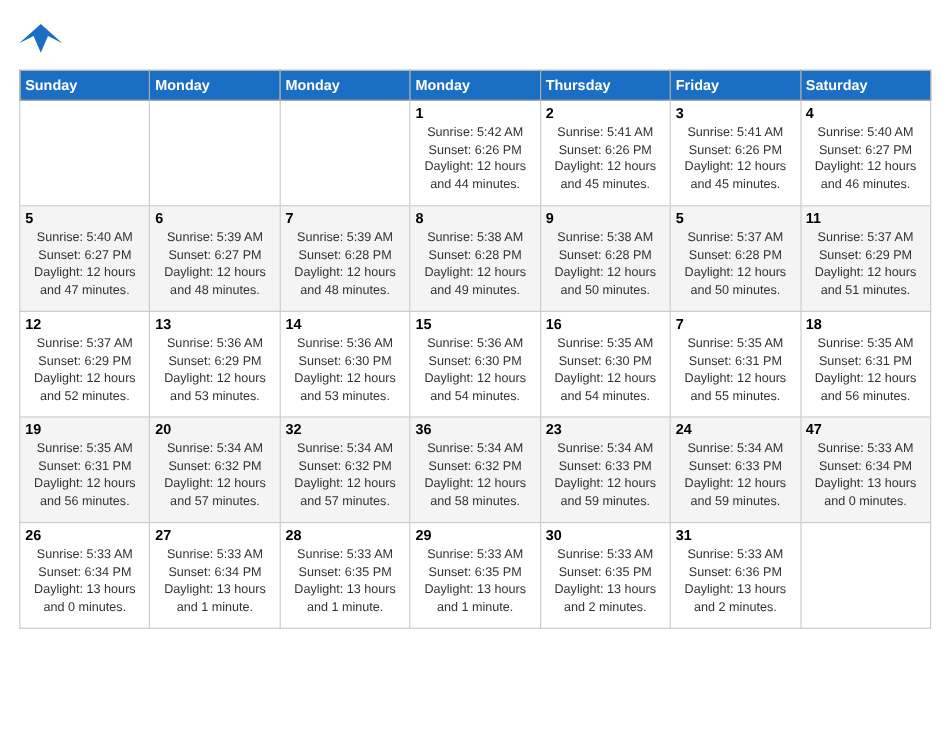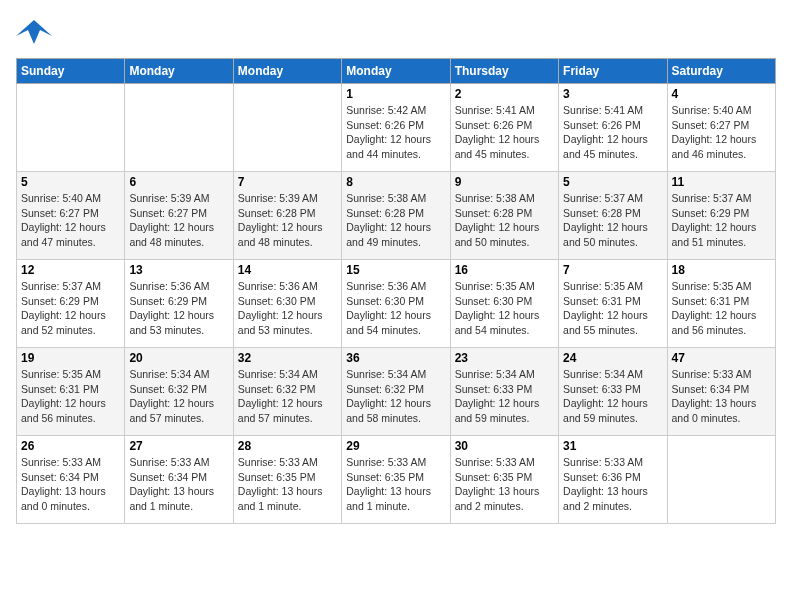--- a/index.html
+++ b/index.html
@@ -70,20 +70,21 @@
     .day-number {
       font-weight: bold;
       font-size: 12px;
       margin-bottom: 2px;
       display: block;
     }
     .day-info {
       color: #333;
       font-size: 10.5px;
       line-height: 1.4;
+      text-align: center;
     }
     .empty-cell {
       background: #f9f9f9;
     }
     tr:nth-child(odd) td { background: #fff; }
     tr:nth-child(even) td { background: #f4f4f4; }
     .calendar thead tr th { background: #1a6fc4; }
   </style>
 </head>
 <body>

